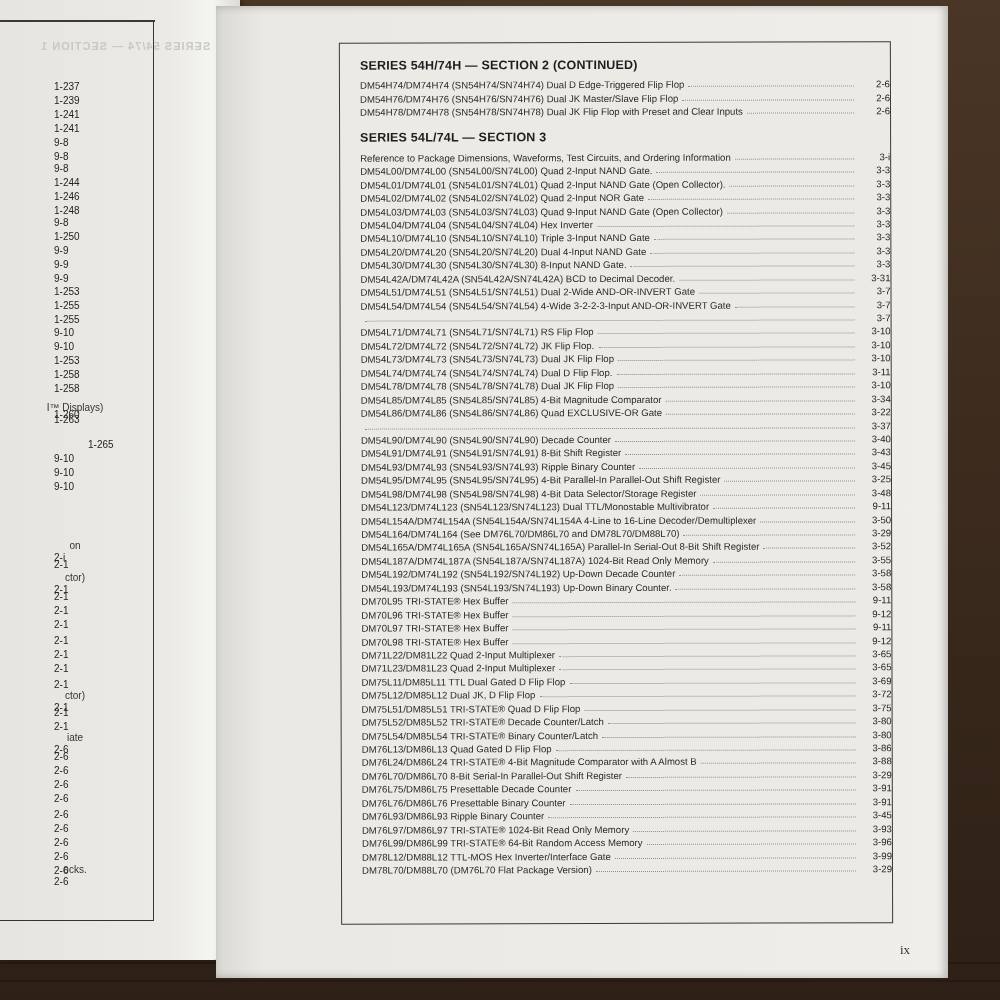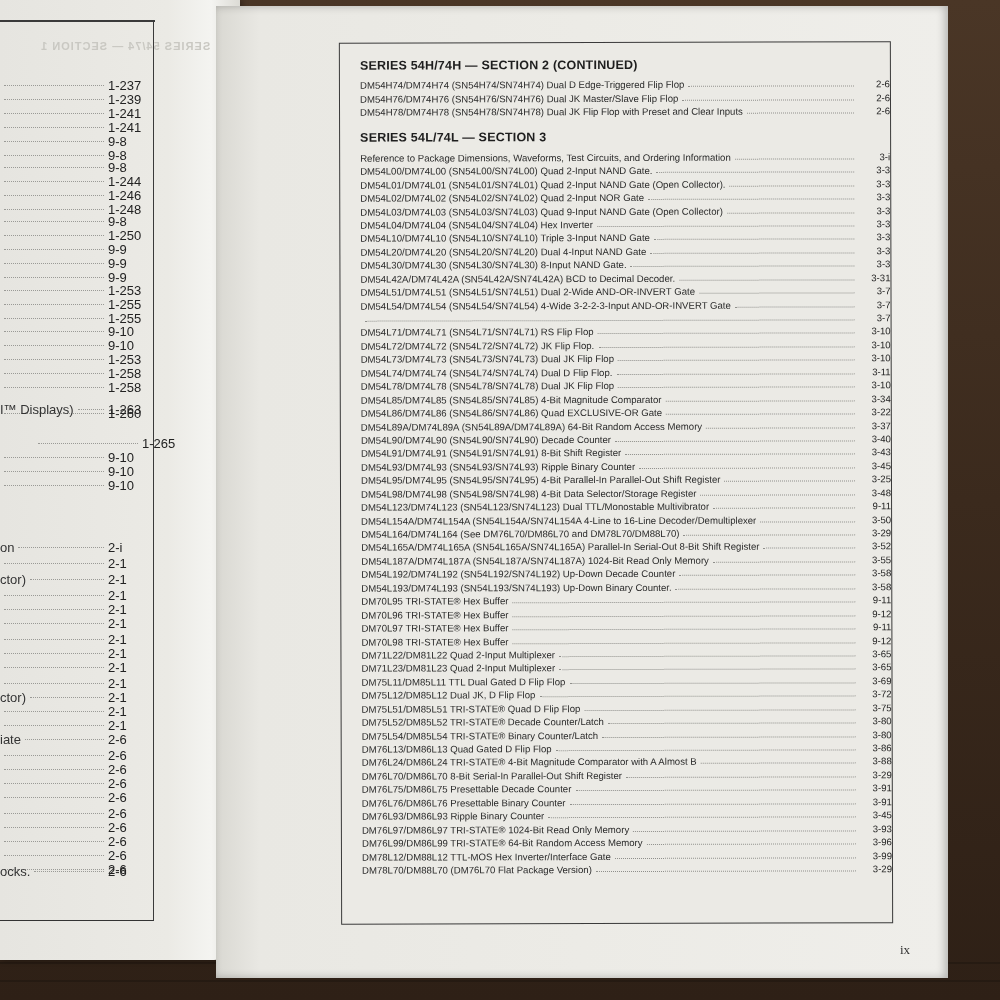--- a/index.html
+++ b/index.html
@@ -24,21 +24,21 @@
   }
   .left-frame::before {
     content:""; position:absolute; left:0; right:-1.5px; top:0; height:1.5px; background:#3a3a3a;
   }
   .left-ghost-heading {
     position:absolute; left:40px; top:40px; font-weight:bold; font-size:11px; color:#c9c8c2;
     transform:scaleX(-1); letter-spacing:1px;
   }
   .left-row {
     position:absolute; left:0; width:150px; height:14px;
-    font-size:13px; color:#2b2b2b; display:flex; align-items:flex-start;
+    font-size:10px; color:#2b2b2b; display:flex; align-items:center;flex-direction:column;
   }
   .left-row .lt { white-space:nowrap; padding-left:0; color:#333; }
   .left-row .ld { flex:1; border-bottom:1.5px dotted #9a9a96; margin:0 4px 0 4px; height:7px; }
   .left-row .lp { width:42px; text-align:left; color:#222; }
 
   
   .right-page {
     position:absolute; left:216px; top:6px; width:732px; height:972px;
     background: linear-gradient(90deg, #d9d8d2 0%, #e9e8e3 6%, #ecebe6 50%, #efeeea 100%);
     box-shadow: -3px 0 8px rgba(0,0,0,0.25) inset;
@@ -460,21 +460,20 @@
           <span class="t">DM54L85/DM74L85 (SN54L85/SN74L85) 4-Bit Magnitude Comparator</span>
           <span class="d"></span>
           <span class="p">3-34</span>
         </div>
         <div class="toc-row">
           <span class="t">DM54L86/DM74L86 (SN54L86/SN74L86) Quad EXCLUSIVE-OR Gate</span>
           <span class="d"></span>
           <span class="p">3-22</span>
         </div>
         <div class="toc-row">
-          <span class="t">DM54L89A/DM74L89A (SN54L89A/DM74L89A) 64-Bit Random Access Memory</span>
           <span class="d"></span>
           <span class="p">3-37</span>
         </div>
         <div class="toc-row">
           <span class="t">DM54L90/DM74L90 (SN54L90/SN74L90) Decade Counter</span>
           <span class="d"></span>
           <span class="p">3-40</span>
         </div>
         <div class="toc-row">
           <span class="t">DM54L91/DM74L91 (SN54L91/SN74L91) 8-Bit Shift Register</span>

